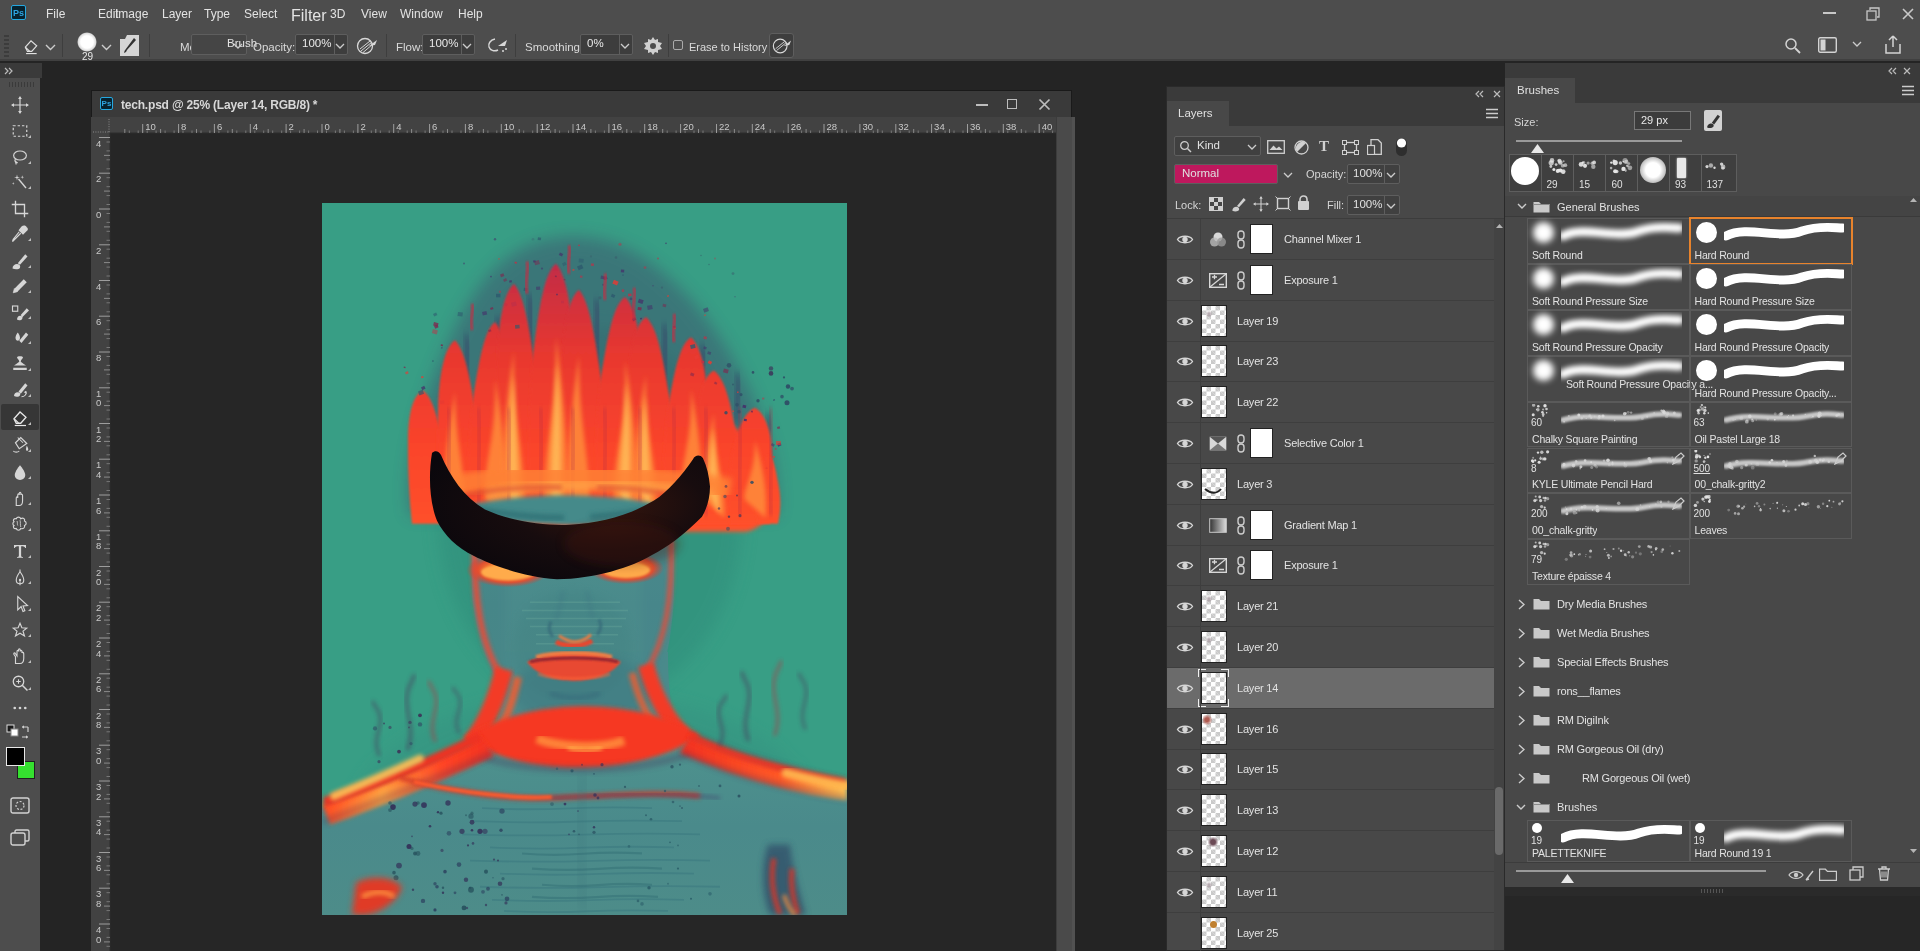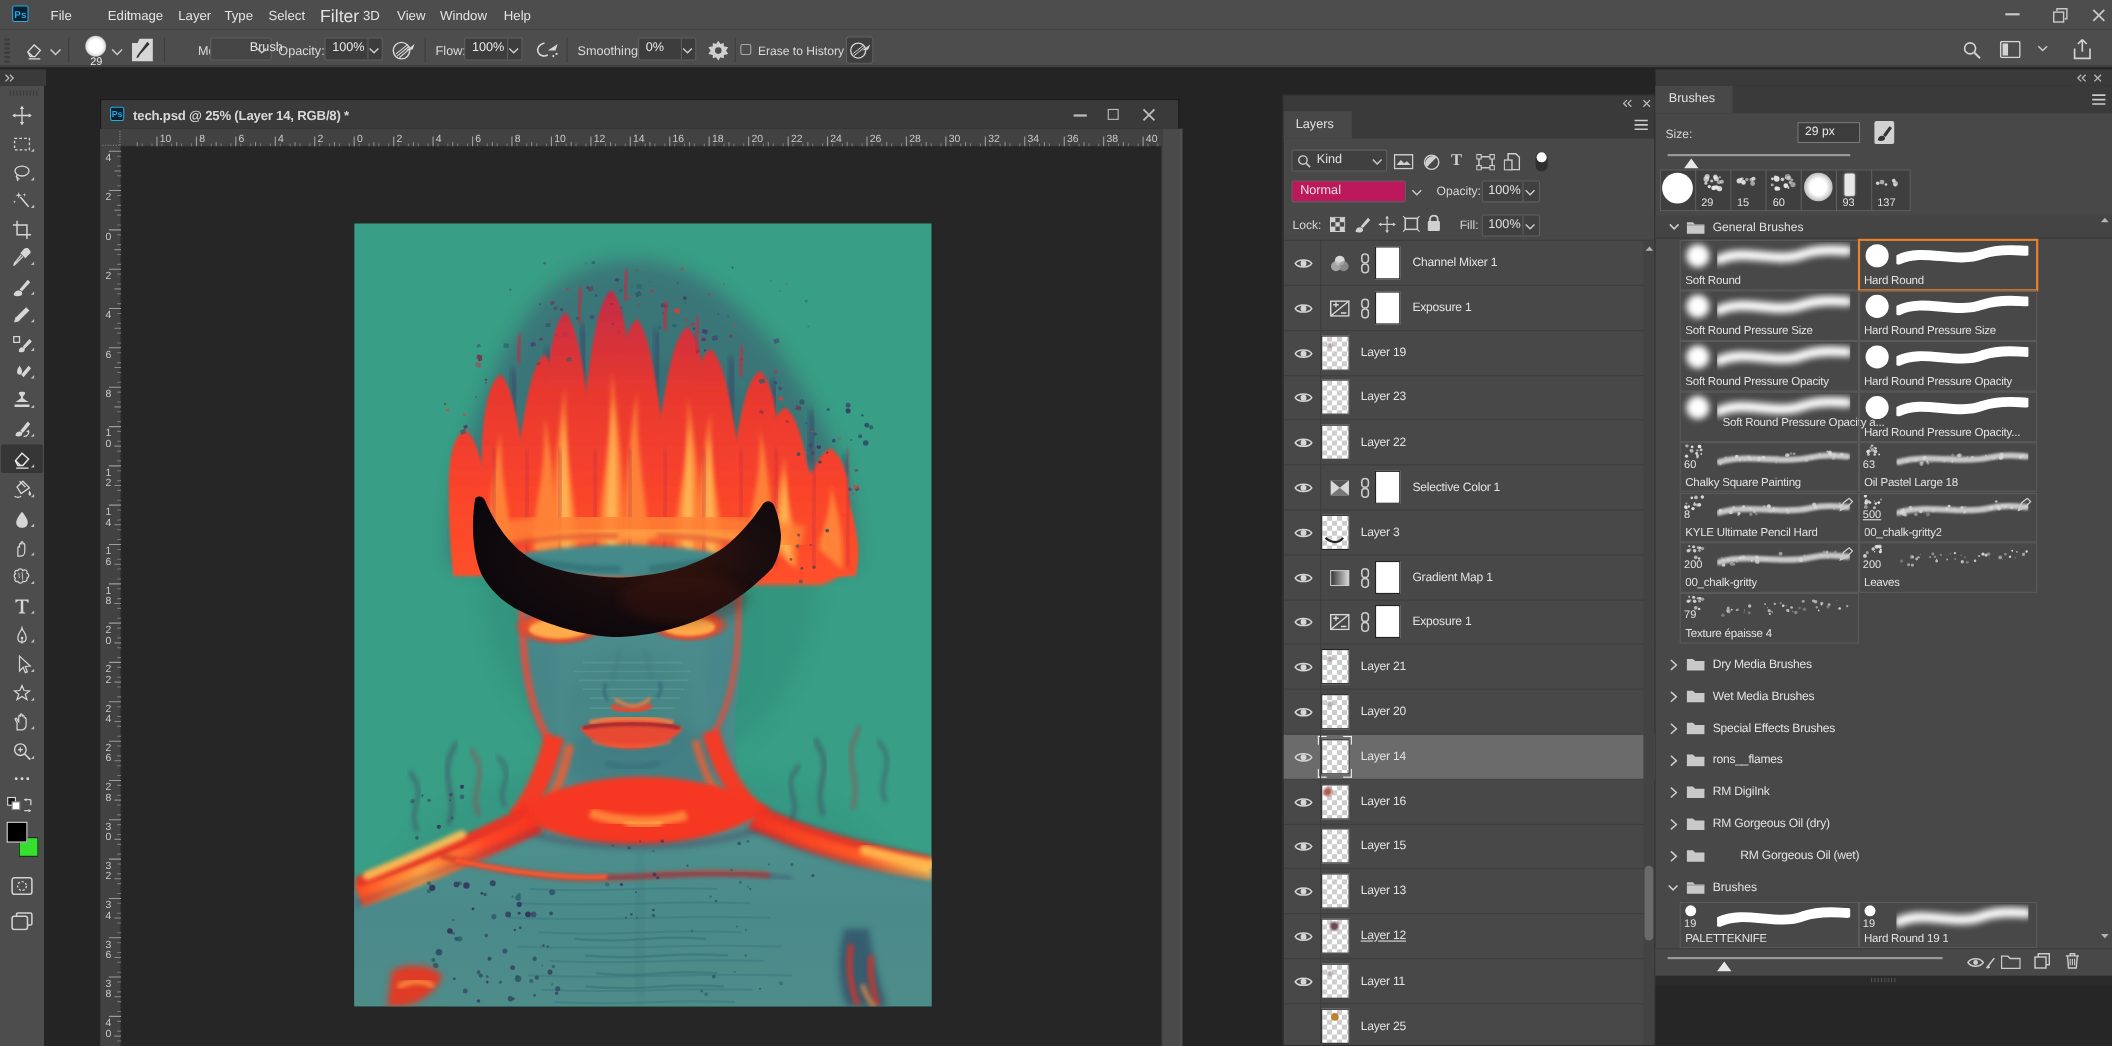--- a/index.html
+++ b/index.html
@@ -1392,21 +1392,21 @@
       </svg>
       <div style="position:absolute;left:34px;top:707px;width:26px;height:32px;background-color:#fff;background-image:linear-gradient(45deg,#cacaca 25%,transparent 25%,transparent 75%,#cacaca 75%),linear-gradient(45deg,#cacaca 25%,transparent 25%,transparent 75%,#cacaca 75%);background-size:9px 9px;background-position:0 0,4.5px 4.5px;border:1px solid #222;"></div>
       <div style="position:absolute;left:70px;top:717.1999999999999px;font-size:11px;color:#e2e2e2;white-space:nowrap;letter-spacing:-0.2px;">Layer 13</div>
       <div style="position:absolute;left:0;top:744px;width:337px;height:41px;background:transparent;border-bottom:1px solid #3e3e3e;"></div>
       <svg style="position:absolute;left:9px;top:758.0px" width="18" height="13" viewBox="0 0 18 13">
         <path d="M1.5,6.5 C4,2.2 14,2.2 16.5,6.5 C14,10.8 4,10.8 1.5,6.5 Z" fill="none" stroke="#d6d6d6" stroke-width="1.4"></path>
         <circle cx="9" cy="6.5" r="2.7" fill="#d6d6d6"></circle>
       </svg>
       <div style="position:absolute;left:34px;top:748px;width:26px;height:32px;background-color:#fff;background-image:linear-gradient(45deg,#cacaca 25%,transparent 25%,transparent 75%,#cacaca 75%),linear-gradient(45deg,#cacaca 25%,transparent 25%,transparent 75%,#cacaca 75%);background-size:9px 9px;background-position:0 0,4.5px 4.5px;border:1px solid #222;"></div>
       <div style="position:absolute;left:40px;top:750px;width:12px;height:10px;background:radial-gradient(circle at 50% 50%, #6b4a55 30%, transparent 70%);"></div>
-      <div style="position:absolute;left:70px;top:758.0px;font-size:11px;color:#e2e2e2;white-space:nowrap;letter-spacing:-0.2px;text-decoration:underline;">Layer 12</div>
+      <div style="position:absolute;left:70px;top:758.0px;font-size:11px;color:#e2e2e2;white-space:nowrap;letter-spacing:-0.2px;">Layer 12</div>
       <div style="position:absolute;left:0;top:785px;width:337px;height:41px;background:transparent;border-bottom:1px solid #3e3e3e;"></div>
       <svg style="position:absolute;left:9px;top:798.8px" width="18" height="13" viewBox="0 0 18 13">
         <path d="M1.5,6.5 C4,2.2 14,2.2 16.5,6.5 C14,10.8 4,10.8 1.5,6.5 Z" fill="none" stroke="#d6d6d6" stroke-width="1.4"></path>
         <circle cx="9" cy="6.5" r="2.7" fill="#d6d6d6"></circle>
       </svg>
       <div style="position:absolute;left:34px;top:789px;width:26px;height:32px;background-color:#fff;background-image:linear-gradient(45deg,#cacaca 25%,transparent 25%,transparent 75%,#cacaca 75%),linear-gradient(45deg,#cacaca 25%,transparent 25%,transparent 75%,#cacaca 75%);background-size:9px 9px;background-position:0 0,4.5px 4.5px;border:1px solid #222;"></div>
       <div style="position:absolute;left:38px;top:795px;width:8px;height:6px;background:radial-gradient(circle, #9a8a92 20%, transparent 70%);opacity:0.7;"></div>
       <div style="position:absolute;left:70px;top:798.8px;font-size:11px;color:#e2e2e2;white-space:nowrap;letter-spacing:-0.2px;">Layer 11</div>
       <div style="position:absolute;left:0;top:826px;width:337px;height:41px;background:transparent;border-bottom:1px solid #3e3e3e;"></div>
       <div style="position:absolute;left:34px;top:830px;width:26px;height:32px;background-color:#fff;background-image:linear-gradient(45deg,#cacaca 25%,transparent 25%,transparent 75%,#cacaca 75%),linear-gradient(45deg,#cacaca 25%,transparent 25%,transparent 75%,#cacaca 75%);background-size:9px 9px;background-position:0 0,4.5px 4.5px;border:1px solid #222;"></div>

